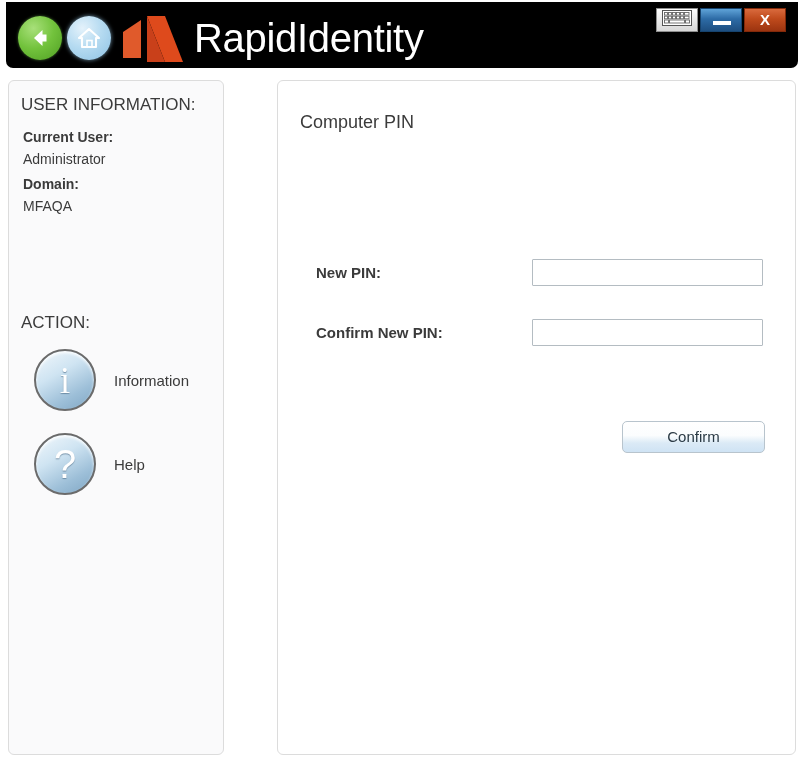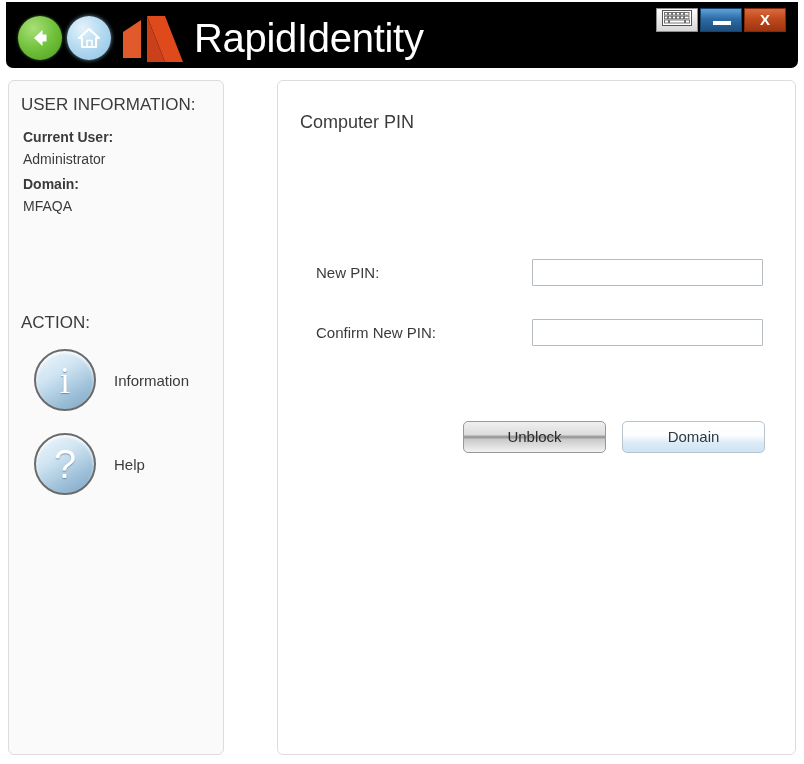--- a/index.html
+++ b/index.html
@@ -215,20 +215,21 @@
     width: 100%;
     height: 30px;
   }
   .form-label {
     position: absolute;
     left: 38px;
     top: 5px;
     font-size: 15px;
     color: #3b3b3b;
     white-space: nowrap;
+    font-weight: bold;
   }
   .form-input {
     position: absolute;
     left: 254px;
     top: 0;
     width: 231px;
     height: 27px;
     background: #ffffff;
     border: 1px solid #b4bcc2;
     box-sizing: border-box;
@@ -376,16 +377,15 @@
     <div class="form-label">New PIN:</div>
     <input class="form-input" type="text" value="" placeholder="" style="">
   </div>
 
   <div class="form-row" style="top:238px;">
     <div class="form-label">Confirm New PIN:</div>
     <input class="form-input" type="text" value="" placeholder="" style="">
   </div>
 
   <div class="btn-row">
-    <div class="btn btn-unblock">Unblock</div>
-    <div class="btn btn-cancel">Domain</div>
+    <div class="btn btn-cancel">Confirm</div>
   </div>
 </div>
 
 </body></html>

